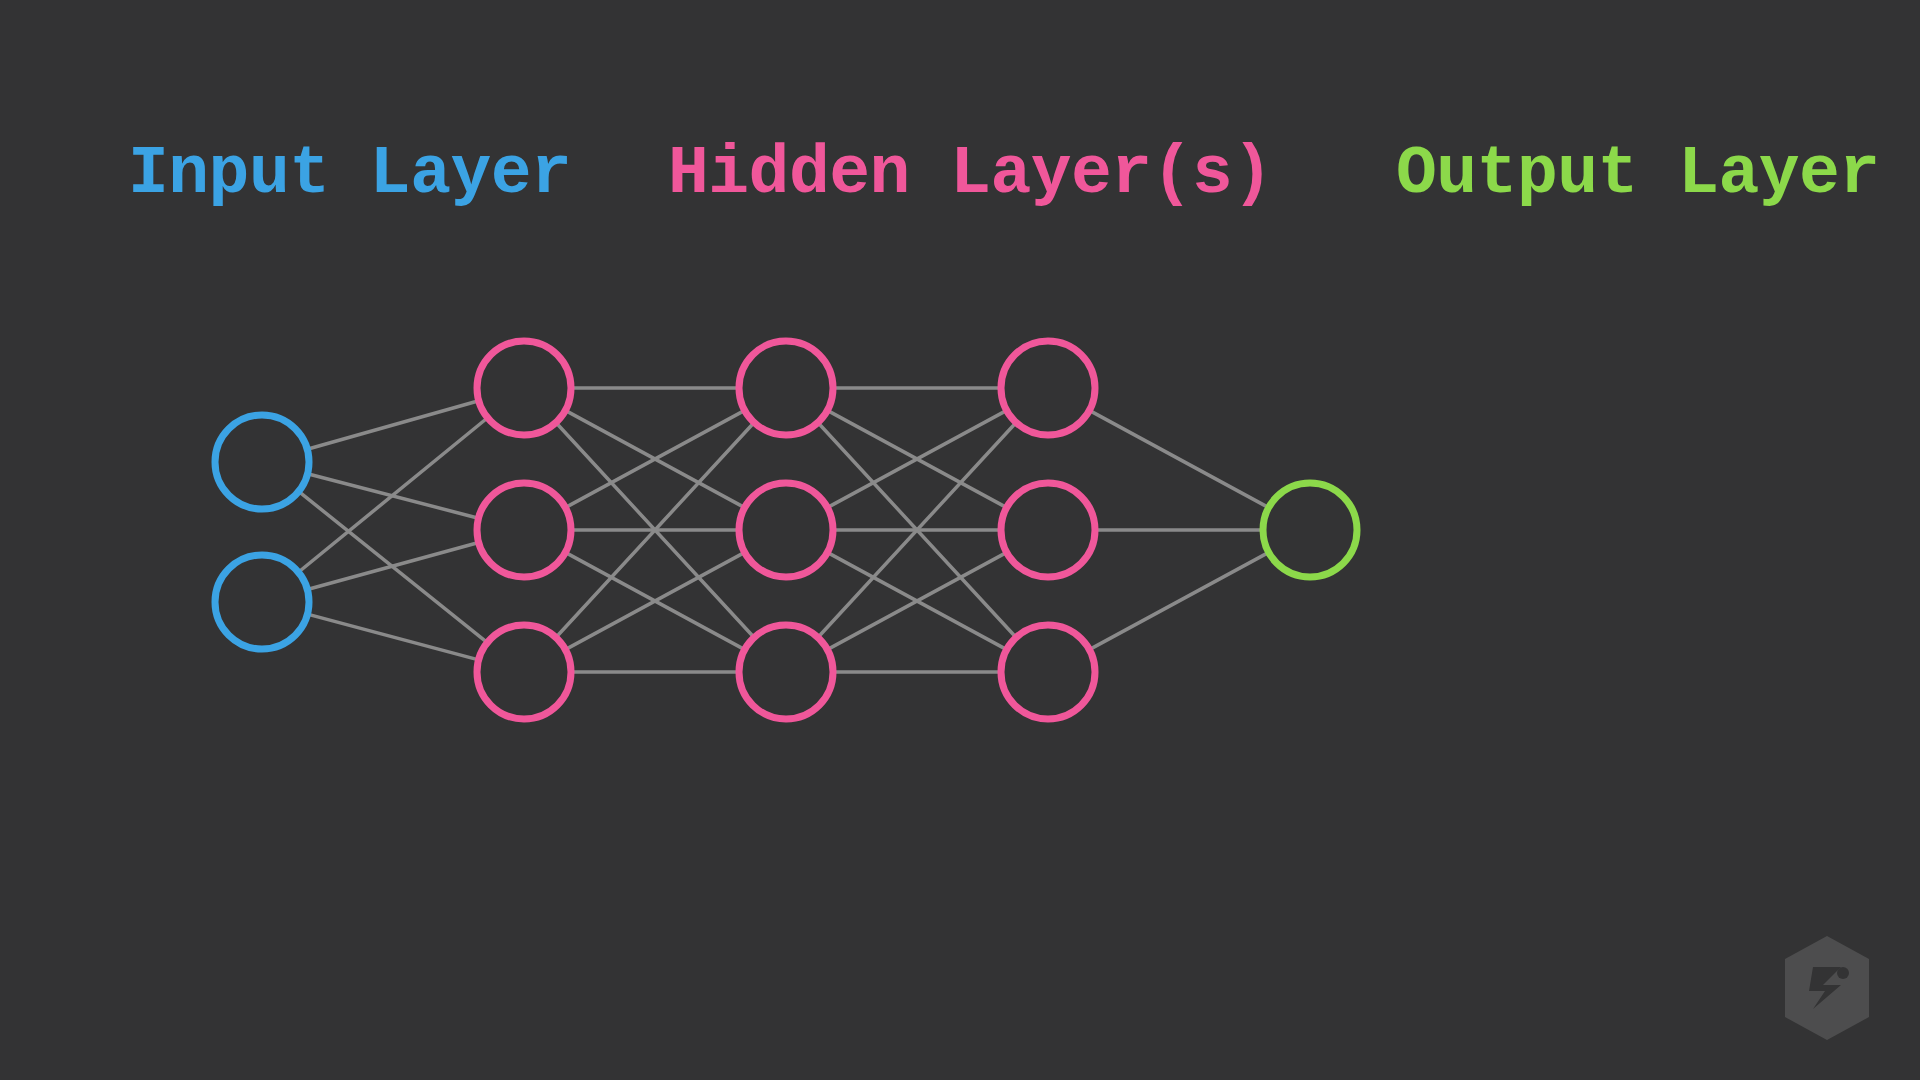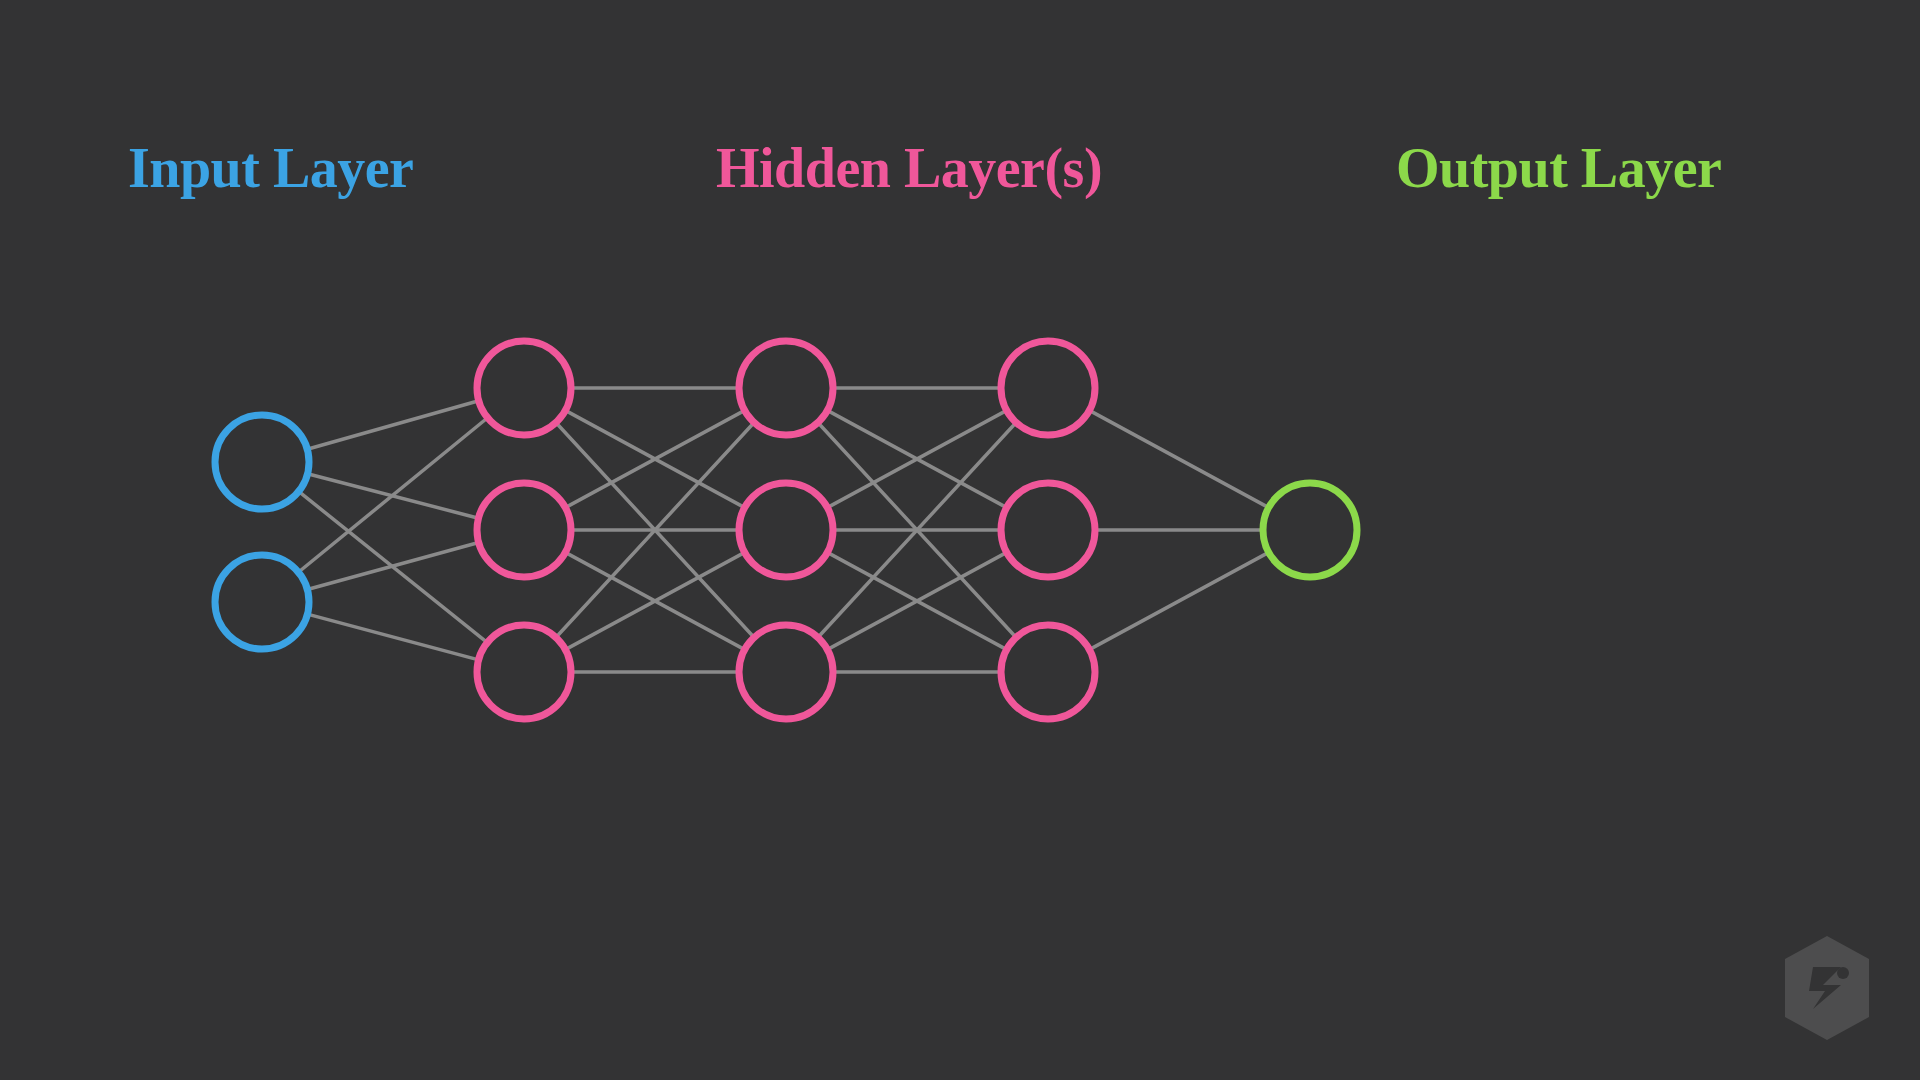--- a/index.html
+++ b/index.html
@@ -22,30 +22,30 @@
   }
   #net-svg {
     position: absolute;
     inset: 0;
     width: 1920px;
     height: 1080px;
     display: block;
   }
   .layer-label {
     position: absolute;
-    font-family: Liberation Serif, serif;
+    font-family: Liberation Mono, monospace;
     font-weight: bold;
-    font-size: 56px;
+    font-size: 68px;
     letter-spacing: -0.5px;
     white-space: nowrap;
     line-height: 1;
     user-select: none;
   }
   #label-input  { left: 128px;  top: 140px; color: #3BA3E4; }
-  #label-hidden { left: 716px;  top: 140px; color: #F0579A; }
+  #label-hidden { left: 668px;  top: 140px; color: #F0579A; }
   #label-output { left: 1385px; top: 140px; color: #8CD94A; margin-left: 11px; }
 
   #watermark {
     position: absolute;
     left: 1779px;
     top: 933px;
     width: 96px;
     height: 110px;
     opacity: 0.30;
   }

